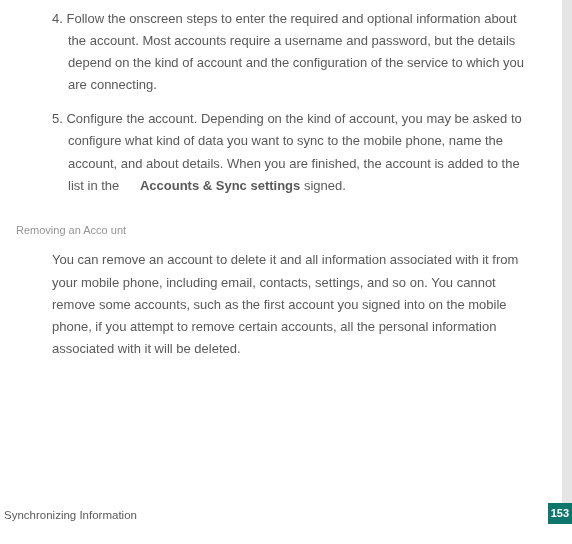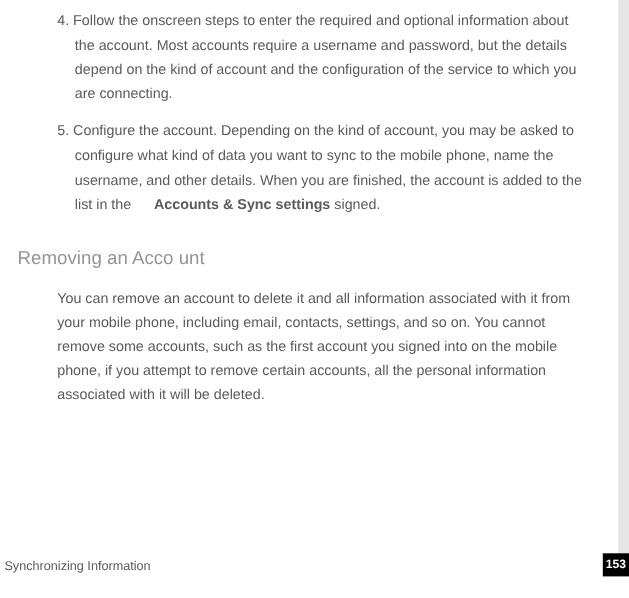--- a/index.html
+++ b/index.html
@@ -36,42 +36,42 @@
       padding-left: 36px;
       margin-bottom: 14px;
       text-indent: 0;
     }
     .bold-inline {
       font-weight: bold;
       margin-left: 17px;
     }
     .section-heading {
       color: #949494;
-      font-size: 17px;
+      font-size: 11px;
       margin: 24px 0 10px 0;
       padding-left: 0;
       font-weight: normal;
     }
     .body-para {
       padding-left: 36px;
       margin-bottom: 12px;
     }
     .page-tab {
       position: absolute;
       right: 0;
       top: 0;
       width: 10px;
       height: 512px;
       background: #e5e5e5;
     }
     .page-number {
       position: absolute;
       right: 0;
       bottom: 20px;
-      background: #000000;
+      background: #0f766e;
       color: #fff;
       font-weight: bold;
       font-size: 11px;
       padding: 1px 3px;
       min-width: 22px;
       text-align: center;
     }
     .footer {
       position: absolute;
       bottom: 18px;
@@ -83,21 +83,21 @@
 </head>
 <body>
 
 <div class="content">
 
   <div class="step">
     <span class="num">4. </span><span class="txt">Follow the onscreen steps to enter the required and optional information about the account. Most accounts require a username and password, but the details depend on the kind of account and the configuration of the service to which you are connecting.</span>
   </div>
 
   <div class="step">
-    <span class="num">5. </span><span class="txt">Configure the account. Depending on the kind of account, you may be asked to configure what kind of data you want to sync to the mobile phone, name the username, and other details. When you are finished, the account is added to the list in the </span><span class="bold-inline">Accounts &amp; Sync settings</span><span> signed.</span>
+    <span class="num">5. </span><span class="txt">Configure the account. Depending on the kind of account, you may be asked to configure what kind of data you want to sync to the mobile phone, name the account, and about details. When you are finished, the account is added to the list in the </span><span class="bold-inline">Accounts &amp; Sync settings</span><span> signed.</span>
   </div>
 
 
   <div class="section-heading">
     <span>Removing an  Acco unt</span>
   </div>
 
   <div class="body-para">
     <span>You can remove an account to delete it and all information associated with it from your mobile phone, including email, contacts, settings, and so on. You cannot remove some accounts, such as the first account you signed into on the mobile phone,  if you attempt to remove certain accounts, all the personal information associated with it will be deleted.</span>
   </div>

